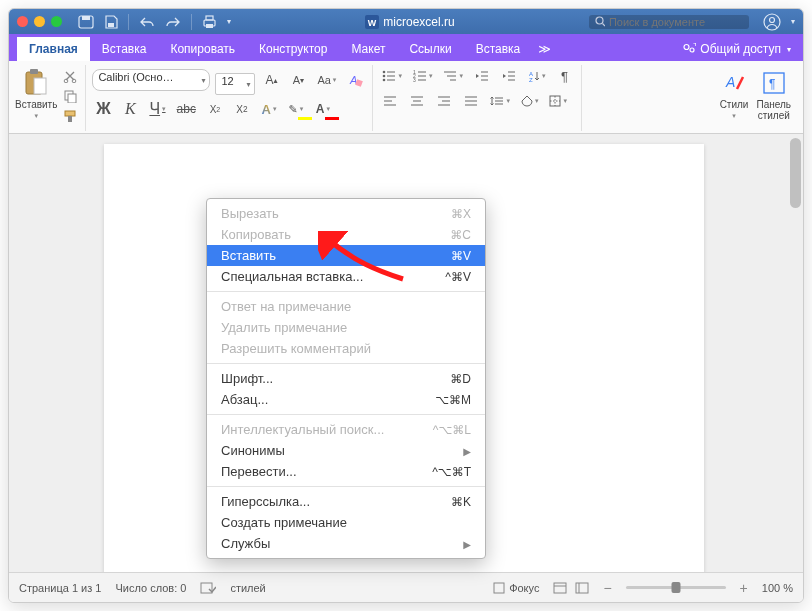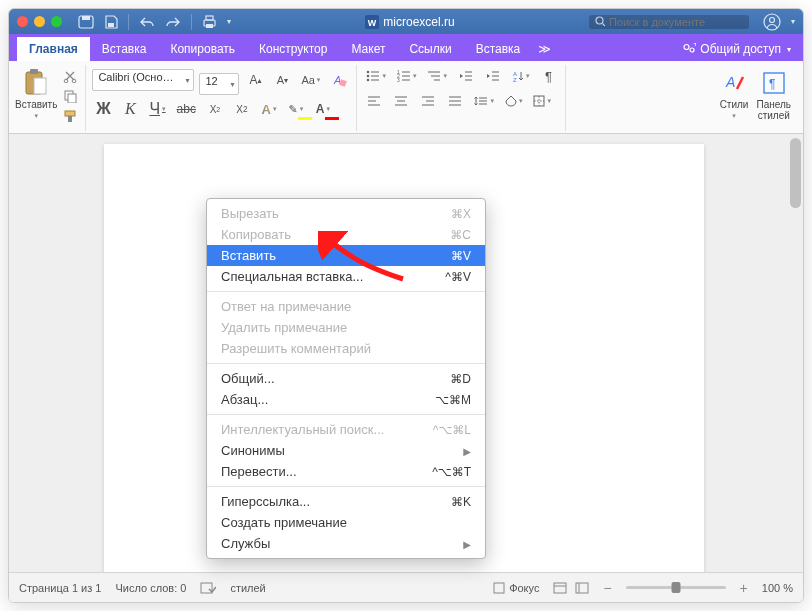--- a/index.html
+++ b/index.html
@@ -25,21 +25,21 @@
   .rgroup{display:flex;flex-direction:column;justify-content:flex-start;gap:3px;border-right:1px solid #e0e0e0;padding-right:6px;}
   .rgroup:last-child{border-right:none;}
   .paste-col{display:flex;flex-direction:column;align-items:center;gap:2px;padding-top:2px;}
   .paste-icon{width:28px;height:30px;display:flex;align-items:center;justify-content:center;}
   .paste-lbl{font-size:10px;color:#444;}
   .clip-col{display:flex;flex-direction:column;gap:4px;padding-top:3px;}
   .small-ico{width:18px;height:16px;display:flex;align-items:center;justify-content:center;}
   .row{display:flex;align-items:center;gap:5px;}
   .font-select{height:22px;border:1px solid #c8c8c8;background:#fff;font-size:11px;padding:1px 16px 1px 5px;color:#333;border-radius:2px;position:relative;}
   .sz-select{width:40px;margin-top:8px;}
-  .fn-select{width:102px;}
+  .fn-select{width:118px;border-radius:8px;}
   .btn{height:22px;min-width:22px;border:1px solid transparent;background:transparent;display:flex;align-items:center;justify-content:center;color:#555;padding:0 2px;border-radius:2px;cursor:pointer;}
   .btn-drop::after{content:"▾";font-size:7px;margin-left:2px;color:#888;}
   .hl-yellow::after{content:"";display:block;width:14px;height:3px;background:#ffff00;position:absolute;bottom:-1px;}
   .fc-red::after{content:"";display:block;width:14px;height:3px;background:#ff0000;position:absolute;bottom:-1px;}
   .pos-rel{position:relative;}
   .txt-b{font-weight:bold;}
   .txt-i{font-style:italic;font-family:Georgia,serif;}
   .txt-u{text-decoration:underline;}
   .txt-s{text-decoration:line-through;}
   .sub{font-size:10px;} .sub sub, .sup sup{font-size:7px;}
@@ -432,21 +432,21 @@
     <div class="ctx-item disabled">
       <span>Удалить примечание</span>
       <span class="ctx-sc"></span>
     </div>
     <div class="ctx-item disabled">
       <span>Разрешить комментарий</span>
       <span class="ctx-sc"></span>
     </div>
     <div class="ctx-sep"></div>
     <div class="ctx-item">
-      <span>Общий...</span>
+      <span>Шрифт...</span>
       <span class="ctx-sc">⌘D</span>
     </div>
     <div class="ctx-item">
       <span>Абзац...</span>
       <span class="ctx-sc">⌥⌘M</span>
     </div>
     <div class="ctx-sep"></div>
     <div class="ctx-item disabled">
       <span>Интеллектуальный поиск...</span>
       <span class="ctx-sc">^⌥⌘L</span>

